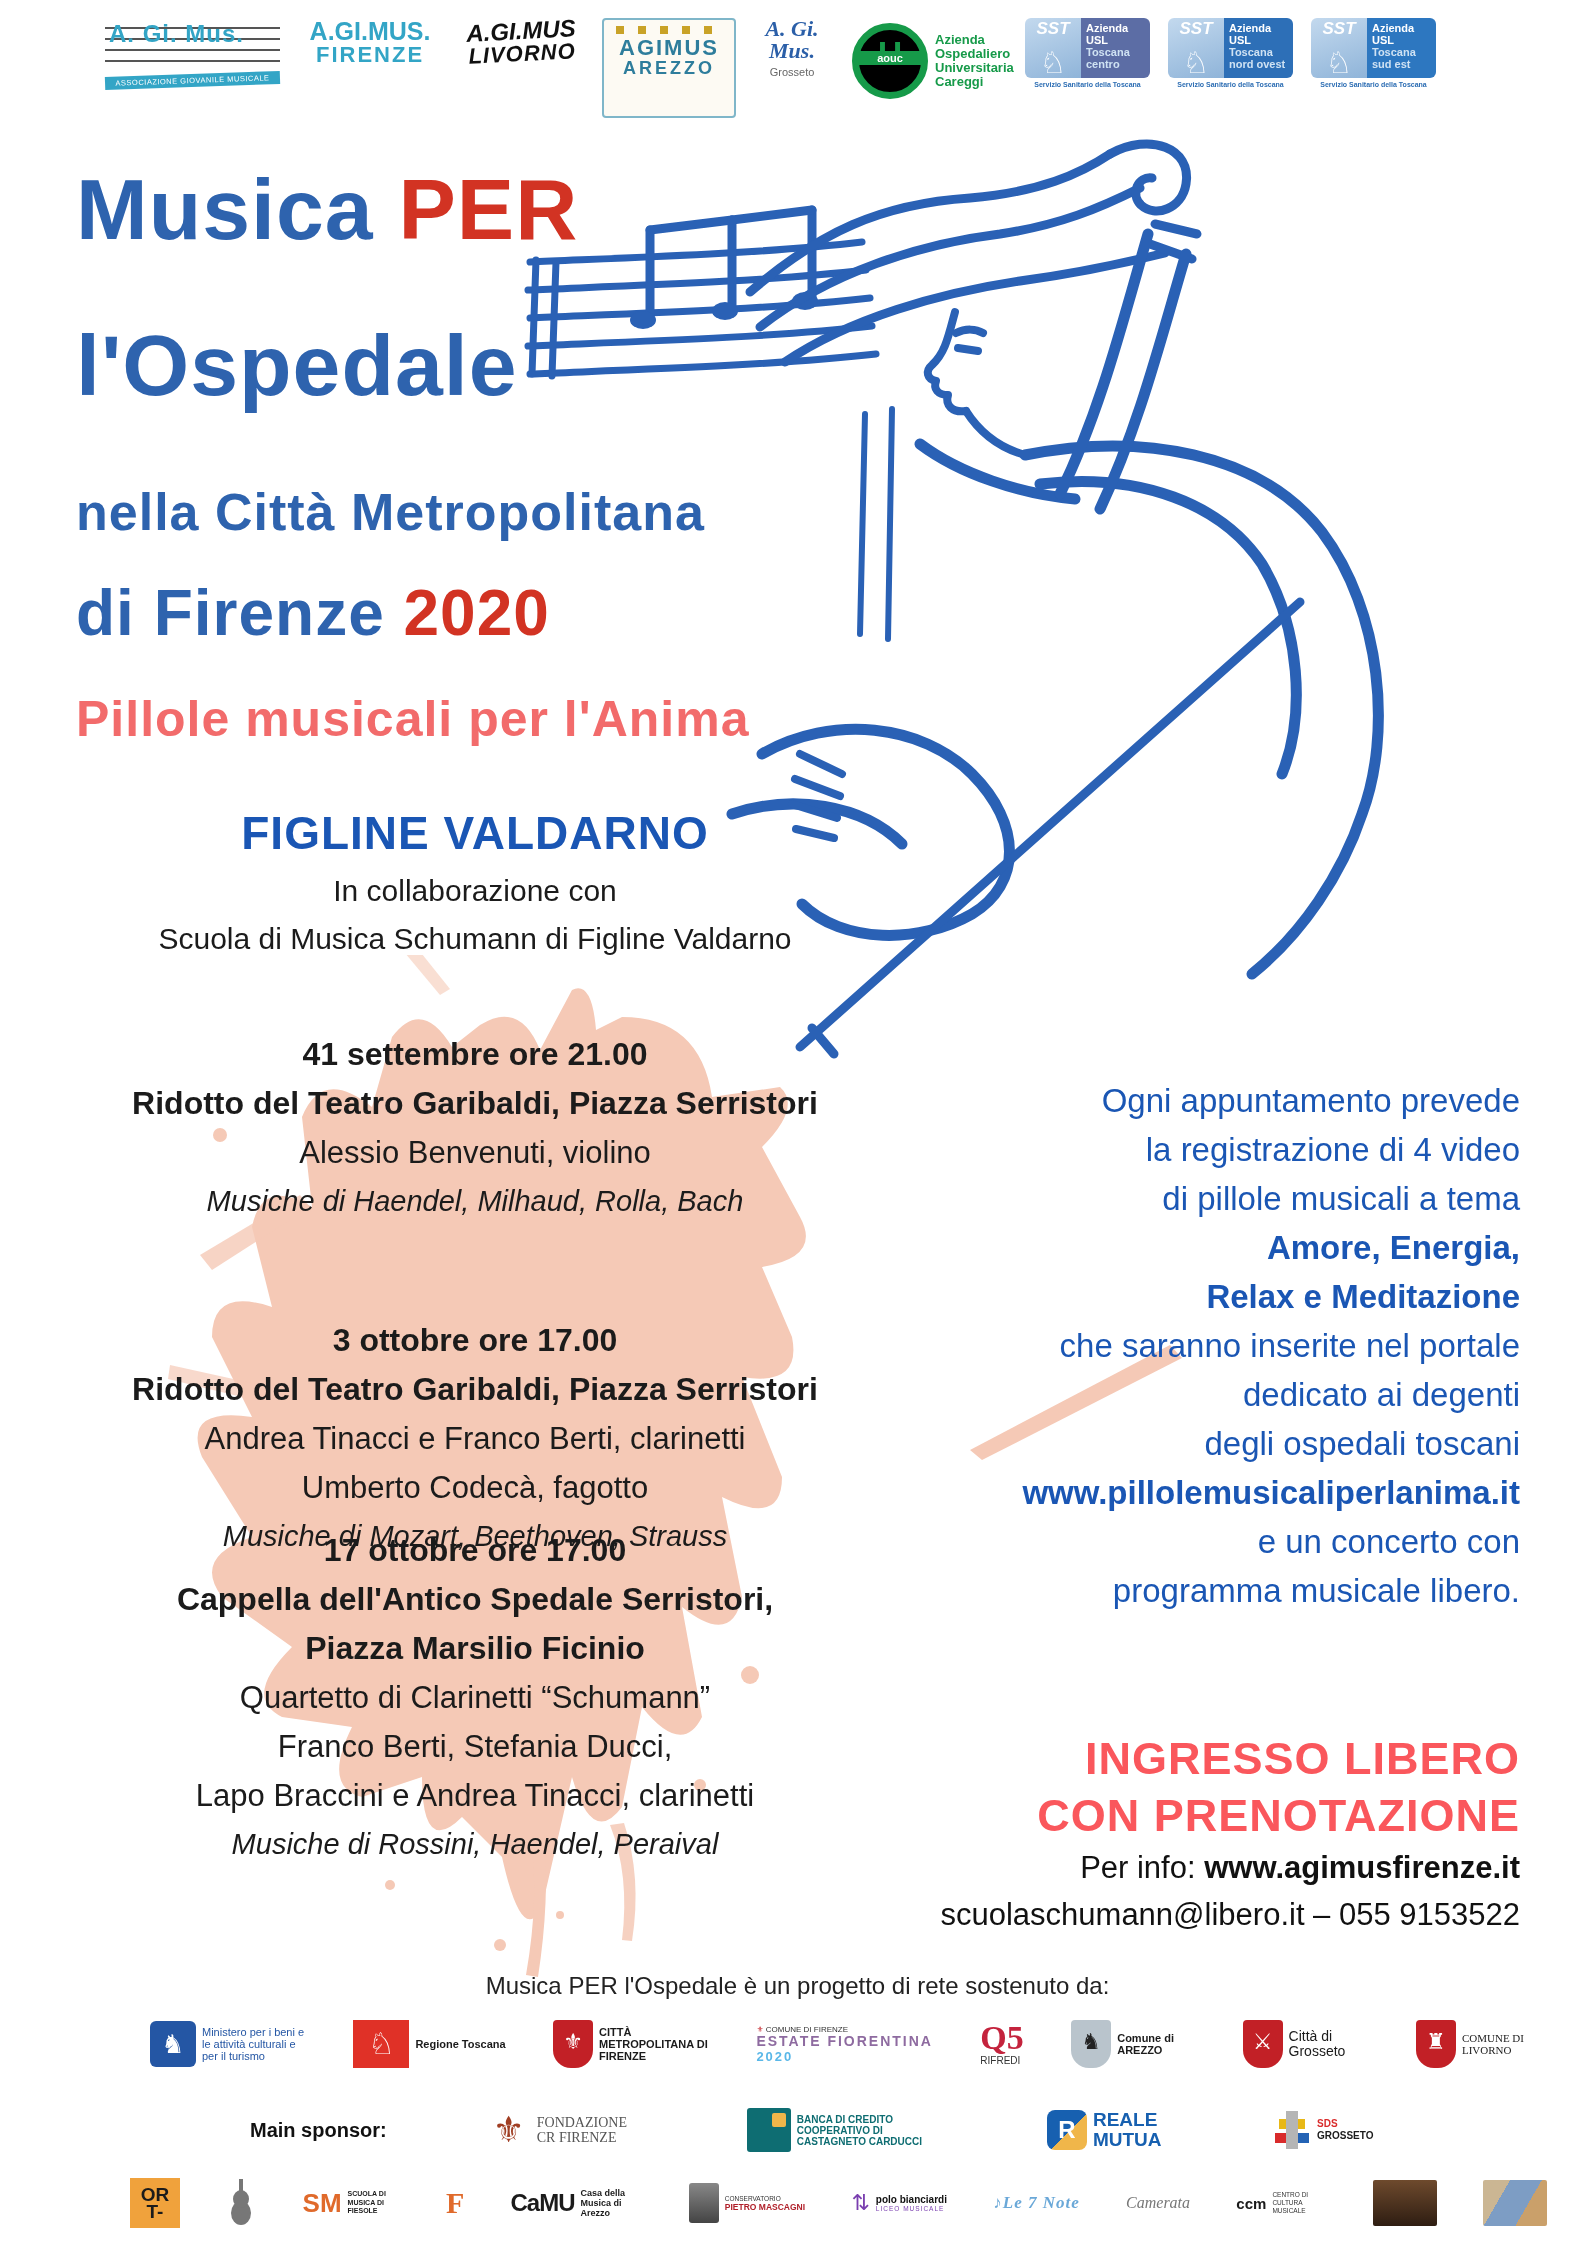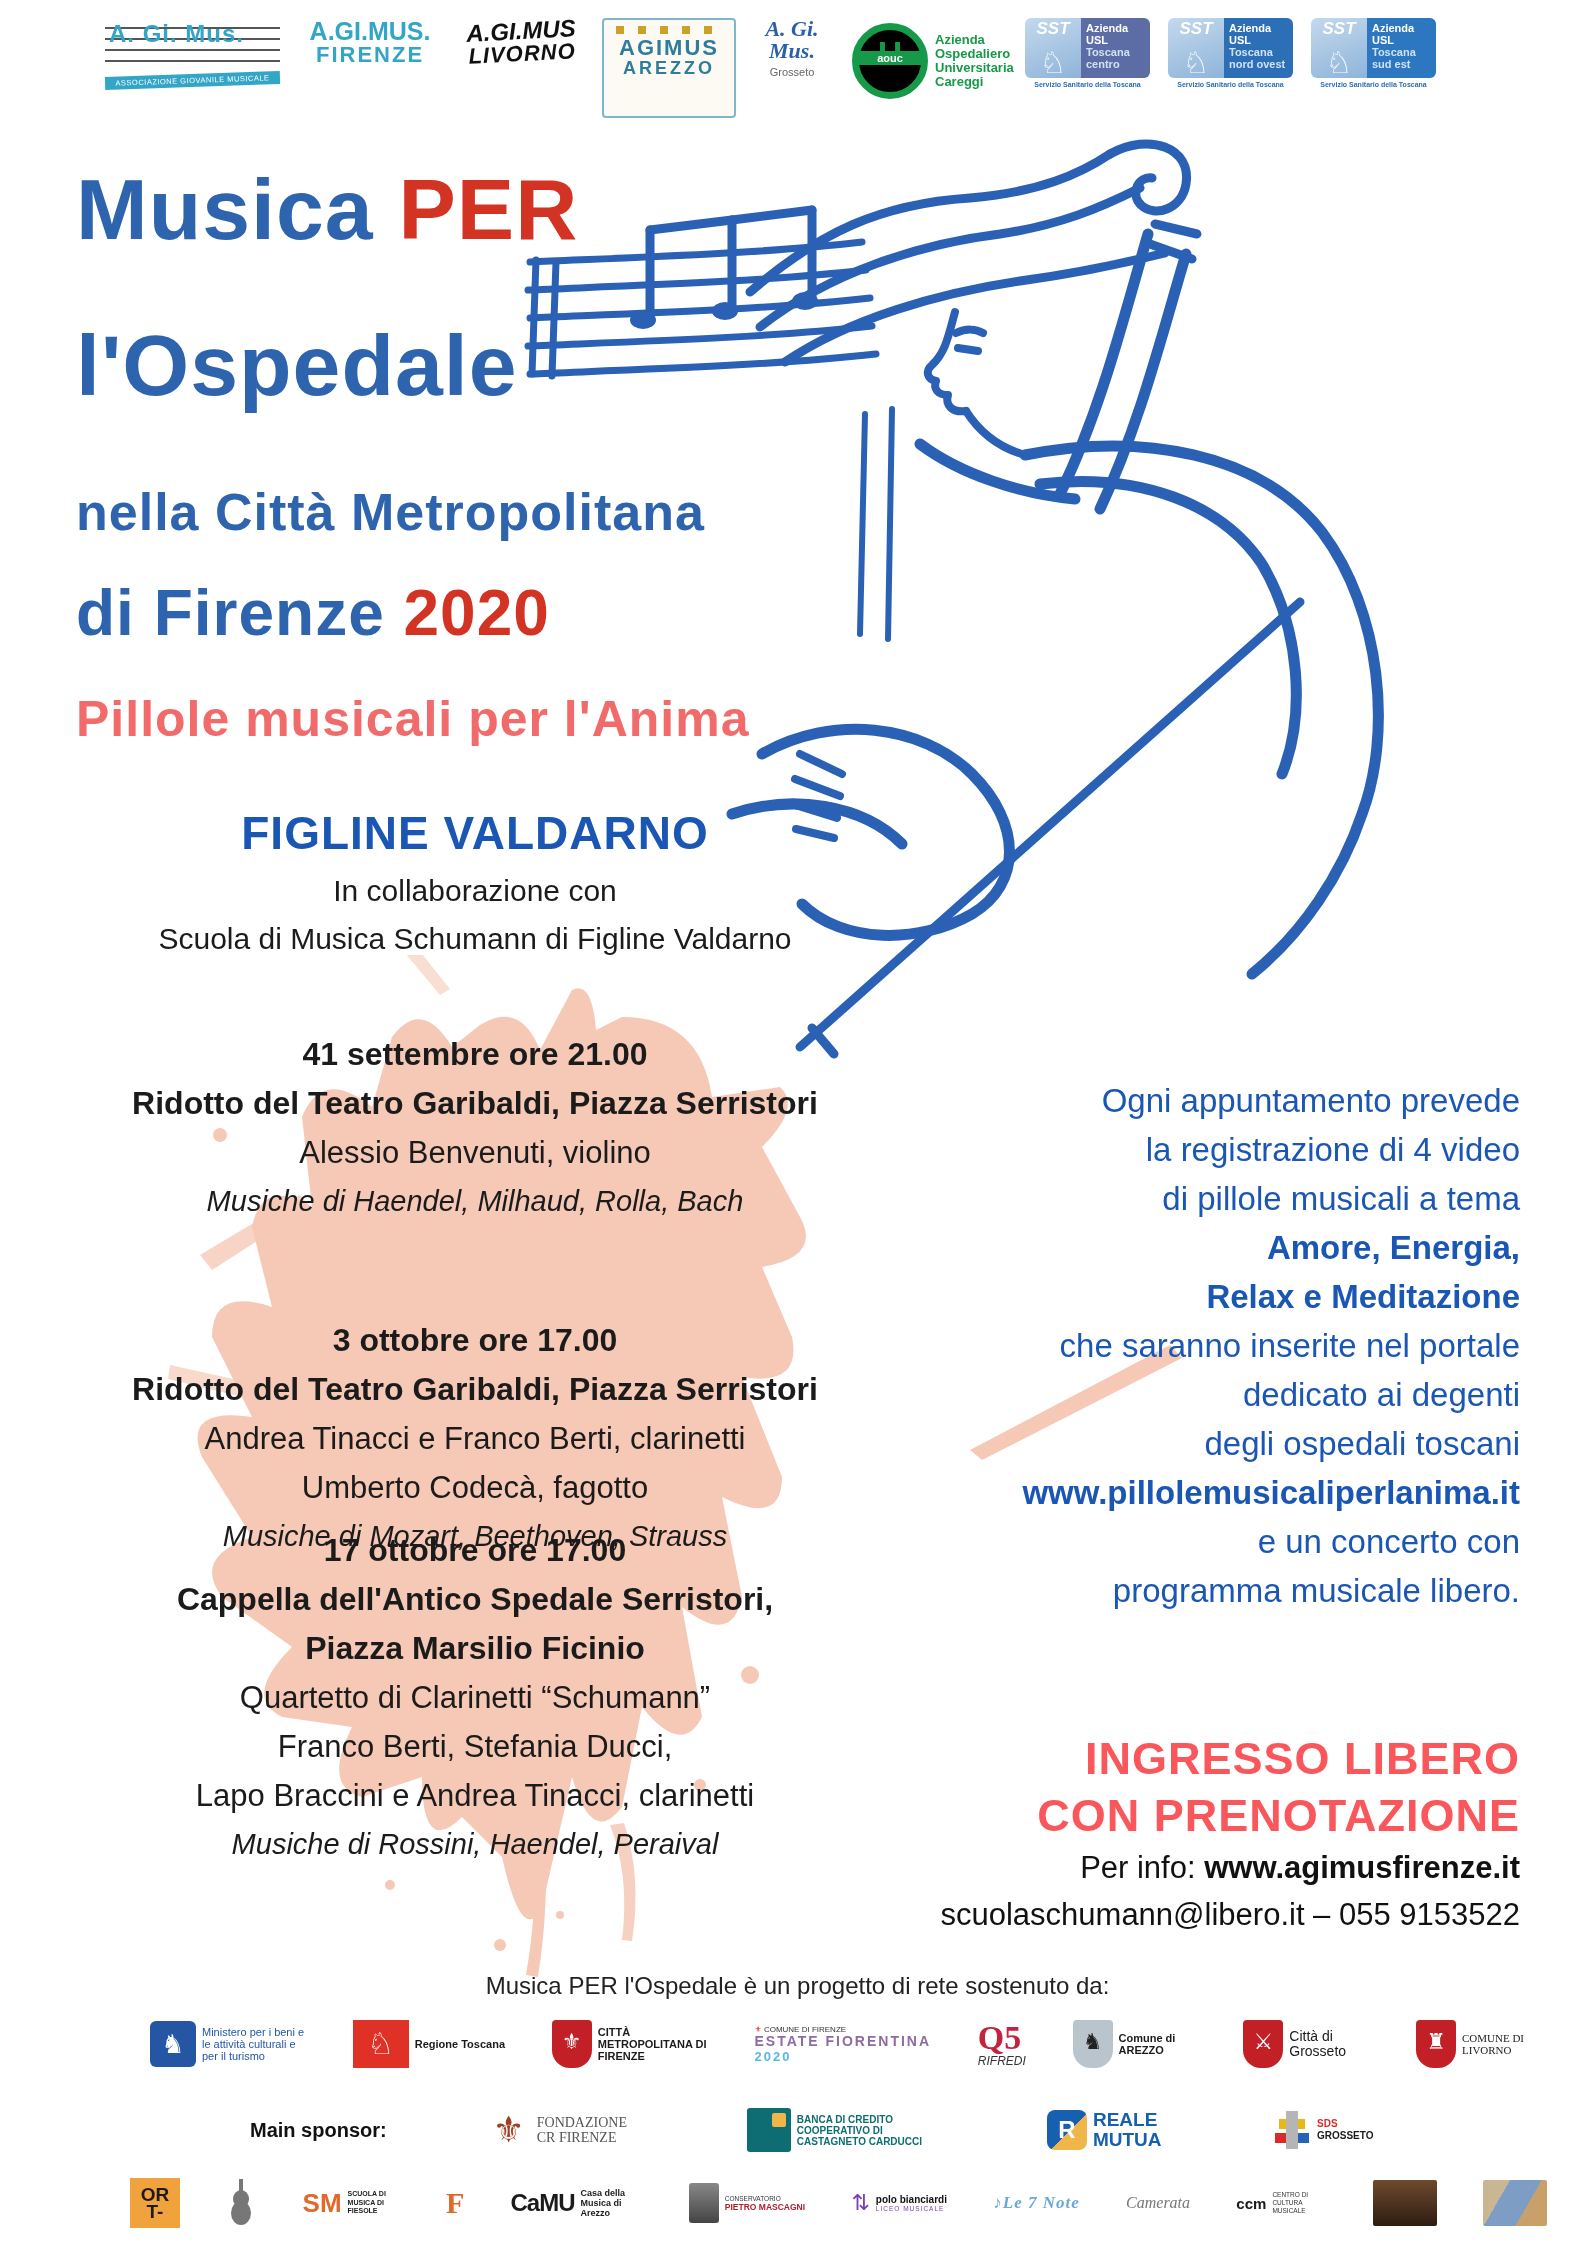--- a/index.html
+++ b/index.html
@@ -88,21 +88,21 @@
   .regtos .lbl{font-weight:bold;font-size:11px;}
   .shield{width:40px;height:48px;border-radius:4px 4px 18px 18px;color:#fff;text-align:center;font-size:22px;line-height:44px;flex:0 0 auto;}
   .sh-red{background:#c22026;}
   .sh-grey{background:#b9c4cc;color:#222;}
   .cmf .lbl{font-weight:bold;font-size:11px;width:110px;}
   .estate .mini{font-size:8px;color:#333;}
   .estate .mini .fl{color:#c22026;}
   .estate .big1{font-size:14px;letter-spacing:2px;color:#8e6ba0;font-weight:bold;line-height:15px;}
   .estate .yr{font-size:13px;color:#59b7e8;letter-spacing:2px;font-weight:bold;}
   .q5 .q{font-family:"Liberation Serif",serif;color:#c4233d;font-size:34px;font-weight:bold;line-height:34px;}
-  .q5 .lbl{font-size:12px;color:#333;font-style:italic;}
+  .q5 .lbl{font-size:10px;color:#333;}
   .arez .lbl{font-weight:bold;font-size:11px;width:78px;}
   .gros .lbl{font-size:14px;width:80px;line-height:15px;}
   .livo .lbl{font-family:"Liberation Serif",serif;font-size:11px;width:80px;line-height:12px;}
   .mainsp{font-size:20px;font-weight:bold;color:#111;}
   .fcrf-ic{width:44px;height:44px;color:#a03e23;font-size:36px;line-height:44px;text-align:center;flex:0 0 auto;}
   .fcrf .lbl{font-family:"Liberation Serif",serif;font-size:14px;color:#555;width:110px;line-height:15px;}
   .bcc-ic{width:44px;height:44px;background:#0e6d72;border-radius:3px;position:relative;flex:0 0 auto;}
   .bcc-ic:after{content:"";position:absolute;right:5px;top:5px;width:14px;height:14px;background:#f0b64a;border-radius:2px;}
   .bcc .lbl{color:#0e6d72;font-weight:bold;font-size:10px;width:150px;line-height:11px;}
   .reale-ic{width:40px;height:40px;border-radius:8px;background:linear-gradient(135deg,#1760b0 55%,#f0b64a 55%);color:#fff;font-weight:bold;font-size:24px;text-align:center;line-height:40px;flex:0 0 auto;}

